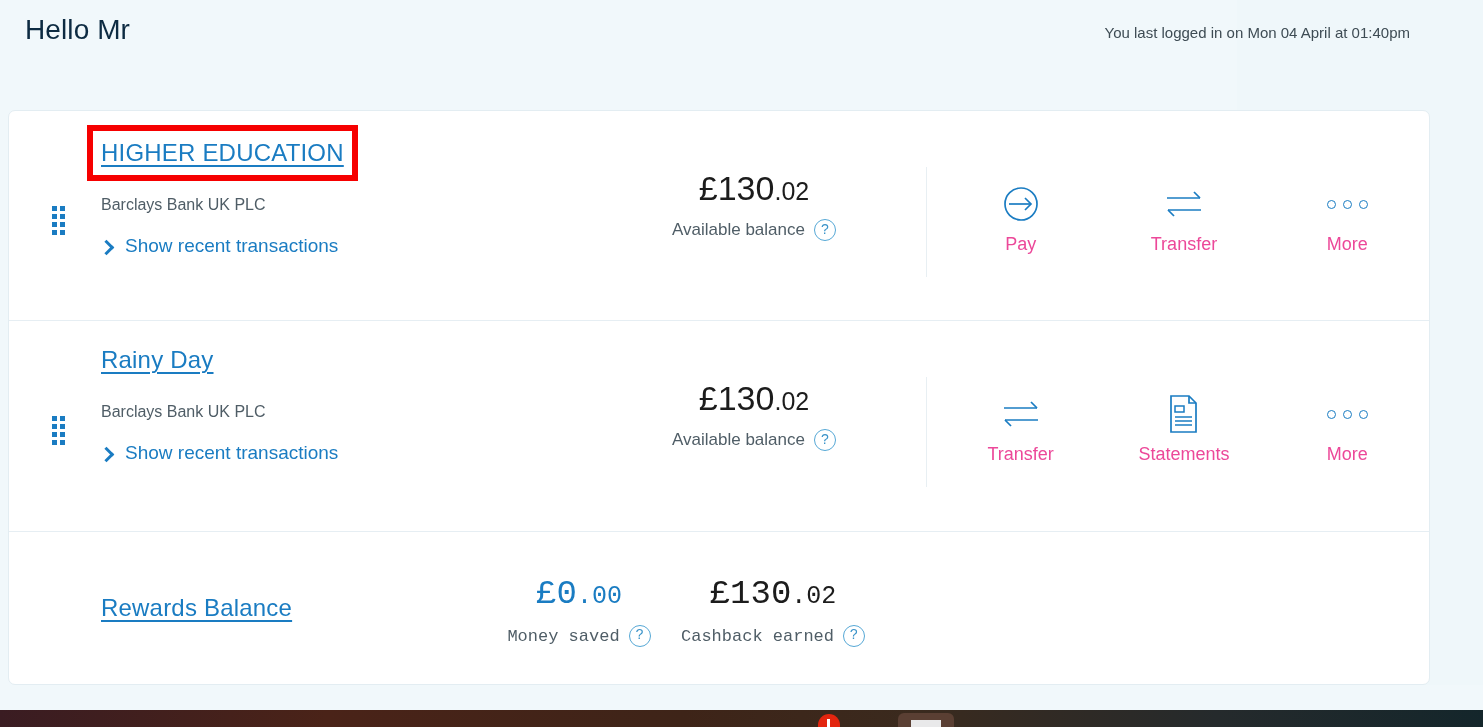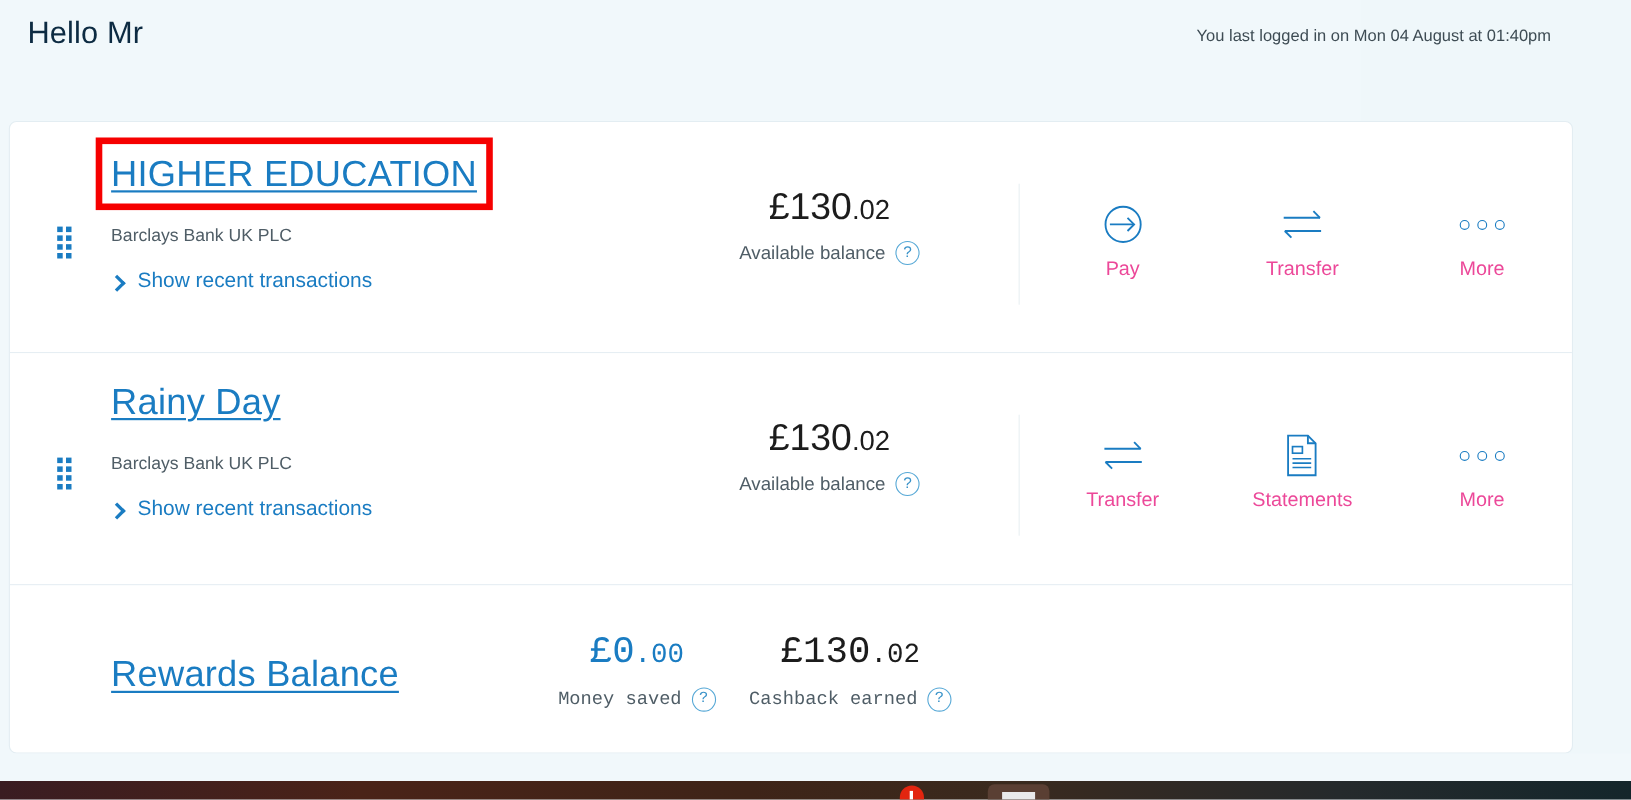--- a/index.html
+++ b/index.html
@@ -101,21 +101,21 @@
   
   .acct-left {
     position: absolute;
     left: 92px;
   }
   .row-1 .acct-left { top: 28px; }
   .row-2 .acct-left { top: 25px; }
 
   .acct-name {
     display: inline-block;
-    font-size: 33px;
+    font-size: 24px;
     color: #1a7cc2;
     text-decoration: underline;
     text-underline-offset: 4px;
     text-decoration-thickness: 2px;
     cursor: pointer;
     letter-spacing: .2px;
   }
   .acct-name-hl {
     outline: 6px solid #f60000;
     outline-offset: 8px;
@@ -289,21 +289,21 @@
     background: #f1f8fb;
   }
 </style>
 </head>
 <body>
 
 <div id="page">
 
   <div class="header-zone">
     <div class="greeting">Hello Mr</div>
-    <div class="last-login">You last logged in on Mon 04 August at 01:40pm</div>
+    <div class="last-login">You last logged in on Mon 04 April at 01:40pm</div>
   </div>
 
   <div class="accounts-card">
 
     <div class="account-row row-1">
 
       <div class="drag-handle">
         <i></i>
           <i></i>
           <i></i>

